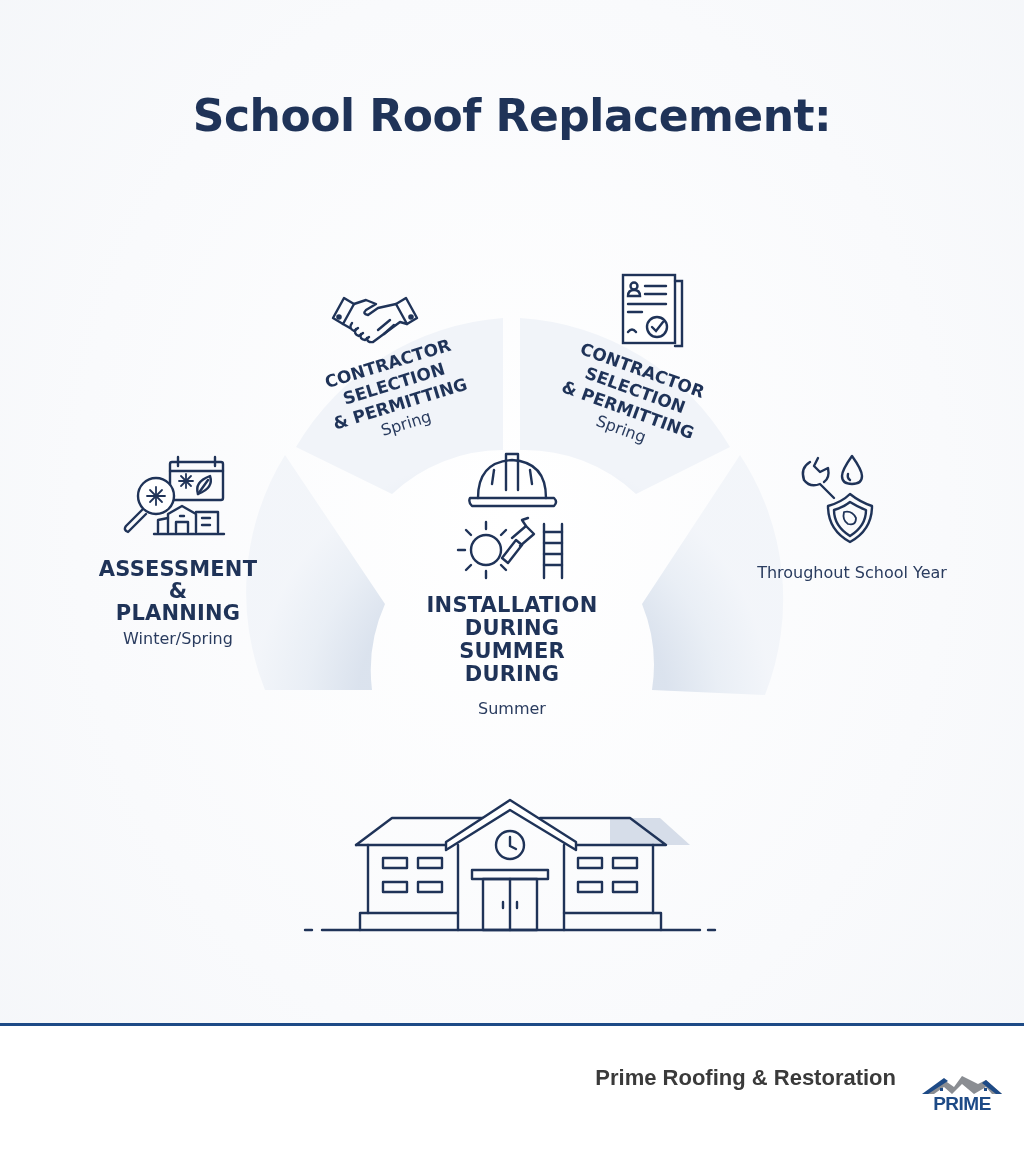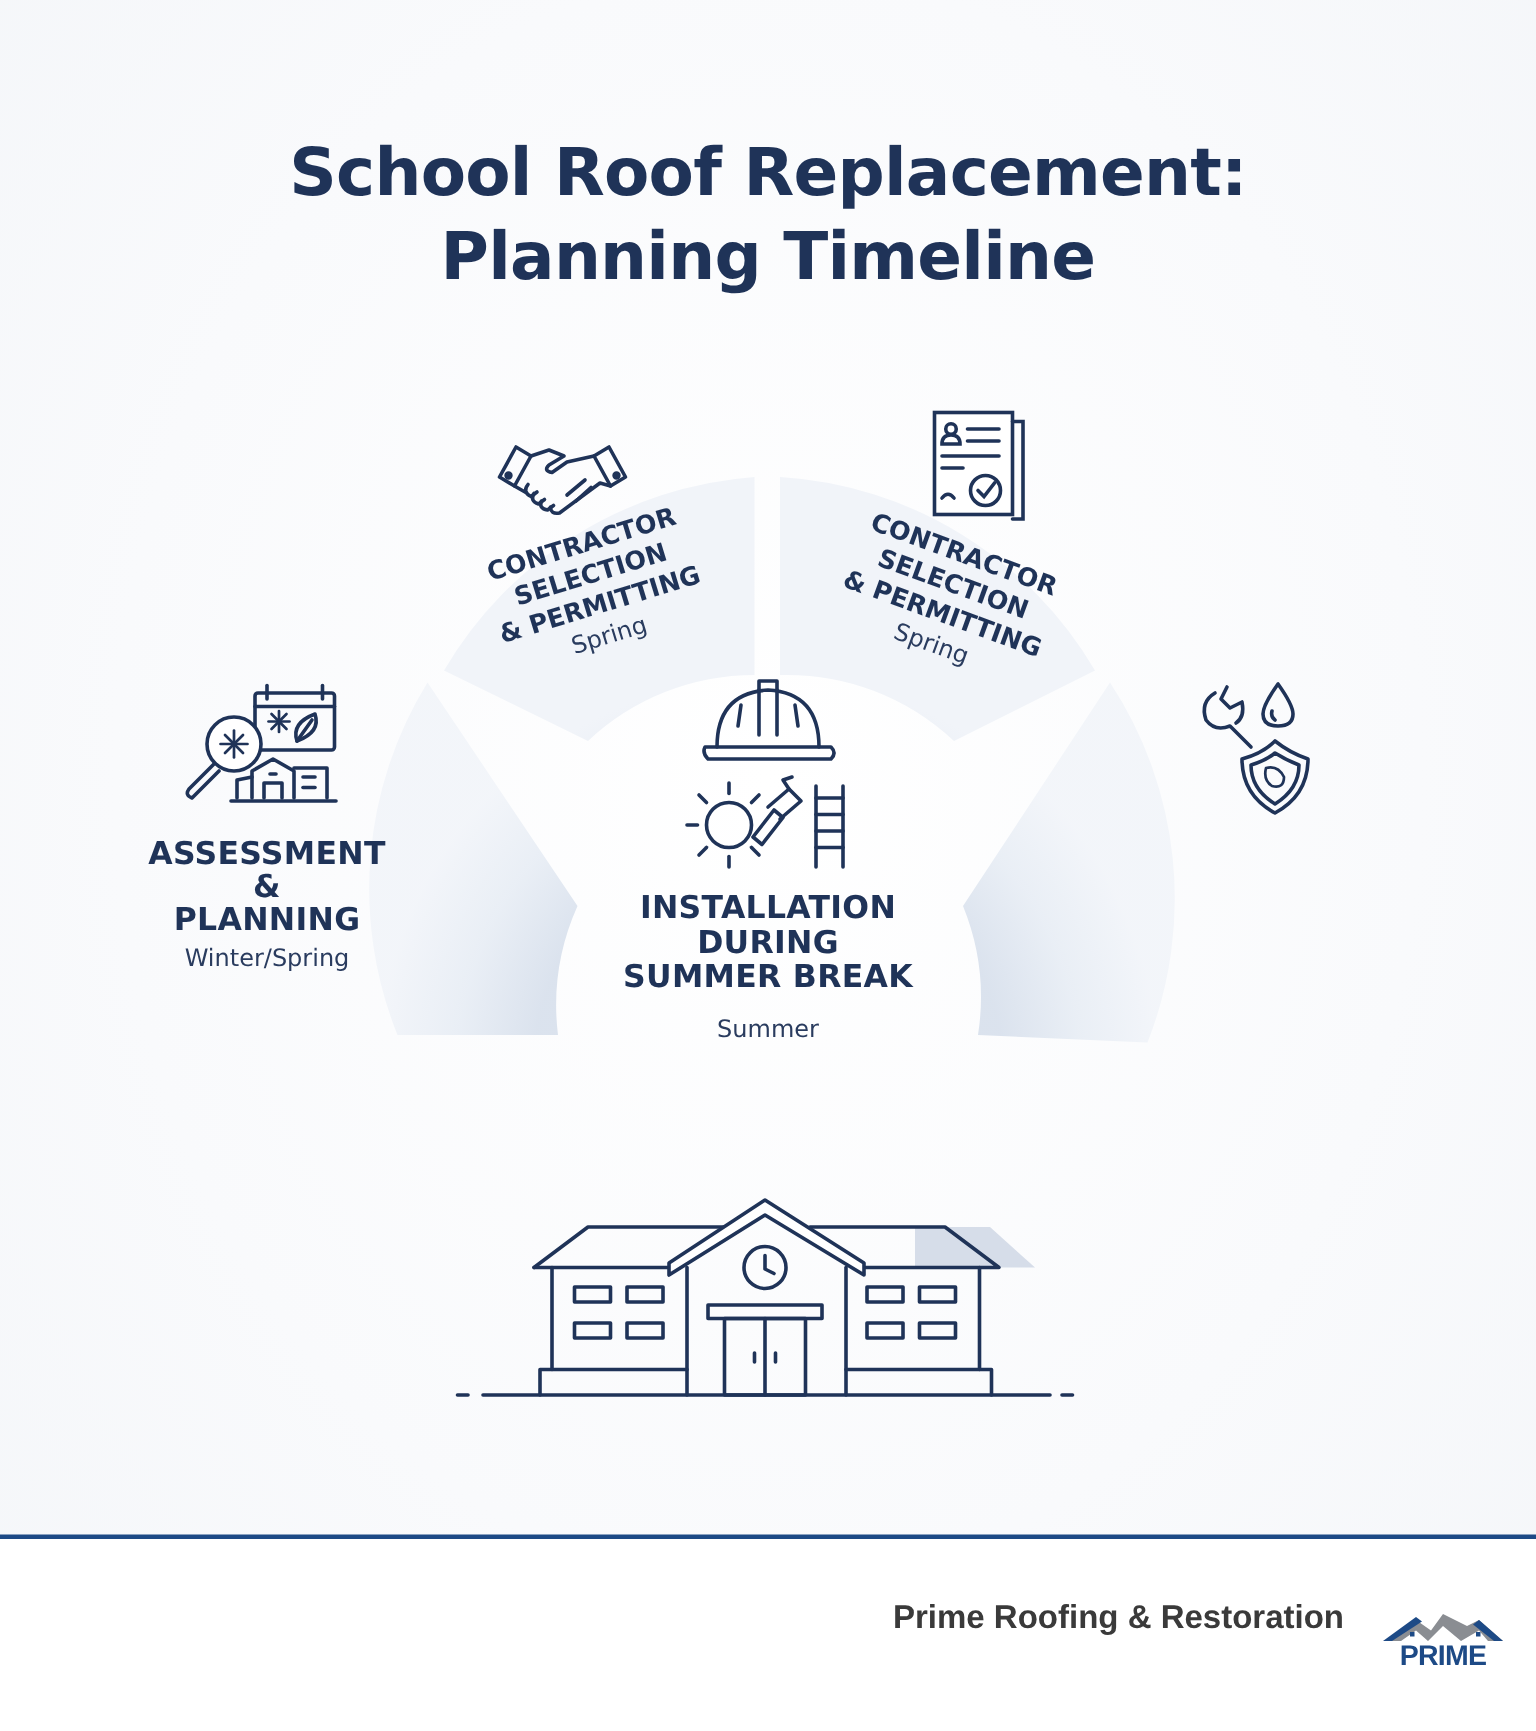--- a/index.html
+++ b/index.html
@@ -45,21 +45,20 @@
   }
   .company .name { font-weight: bold; font-size: 22px; color: #3a3a3a; line-height: 28px; }
   .company .url { font-size: 19px; color: #5a5a5a; line-height: 22px; }
   .logo { position: absolute; left: 918px; top: 1070px; }
 </style>
 </head>
 <body>
 
 <div class="title">
   <span>School Roof Replacement:</span>
-  <span>Planning Timeline</span>
 </div>
 
 <svg class="arc" width="1024" height="1024" viewBox="0 0 1024 1024">
   <defs>
     <radialGradient id="segGrad" cx="512" cy="712" r="260" gradientUnits="userSpaceOnUse">
       <stop offset="0.6" stop-color="#d5deeb"></stop>
       <stop offset="0.8" stop-color="#e6ecf4"></stop>
       <stop offset="1" stop-color="#f1f4f9"></stop>
     </radialGradient>
     <linearGradient id="fadeLeft" x1="0" y1="0" x2="0" y2="1">
@@ -191,36 +190,37 @@
   <line x1="96" y1="82" x2="114" y2="82"></line>
   <line x1="96" y1="93" x2="114" y2="93"></line>
   <line x1="96" y1="104" x2="114" y2="104"></line>
   <line x1="96" y1="115" x2="114" y2="115"></line>
 </svg>
 
 <div class="label" style="left:412px; top:594px; width:200px;">
   <div class="head" style="line-height:23px;">
     <span>INSTALLATION</span>
     <span>DURING</span>
-    <span>SUMMER BREAK</span>
+    <span>SUMMER DURING</span>
   </div>
   <div class="sub" style="margin-top:12px;">Summer</div>
 </div>
 
 <svg class="icon" style="left:798px; top:452px;" width="80" height="96" viewBox="0 0 80 96" fill="none" stroke="#1f3358" stroke-width="2.4" stroke-linecap="round" stroke-linejoin="round">
   <path d="M12 10 Q2 16 6 28 Q12 36 22 32 L36 46"></path>
   <path d="M20 6 L16 14 L22 20 L30 16 Q32 26 26 30"></path>
   <path d="M54 4 Q44 18 44 24 Q44 32 54 32 Q64 32 64 24 Q64 18 54 4 Z"></path>
   <path d="M50 22 Q49 26 52 28"></path>
   <path d="M30 54 Q44 50 52 42 Q62 50 74 54 Q74 78 52 90 Q30 78 30 54 Z"></path>
   <path d="M36 58 Q46 55 52 50 Q60 55 68 58 Q68 74 52 84 Q36 74 36 58 Z"></path>
   <path d="M46 60 Q44 68 50 72 Q58 74 58 66 Q54 58 46 60 Z" stroke-width="1.8"></path>
 </svg>
 
 <div class="label" style="left:740px; top:558px; width:224px;">
+  <div class="sub" style="margin-top:4px;">Throughout School Year</div>
 </div>
 
 <svg class="icon" style="left:300px; top:790px;" width="430" height="150" viewBox="0 0 430 150" fill="none" stroke="#1f3358" stroke-width="2.4" stroke-linejoin="round" stroke-linecap="round">
   <path d="M310 28 L360 28 L390 55 L310 55 Z" fill="#d6dde9" stroke="none"></path>
 
   <path d="M56 55 L92 28 L185 28"></path>
   <line x1="56" y1="55" x2="146" y2="55"></line>
 
   <path d="M240 28 L330 28 L366 55 L276 55"></path>
 

